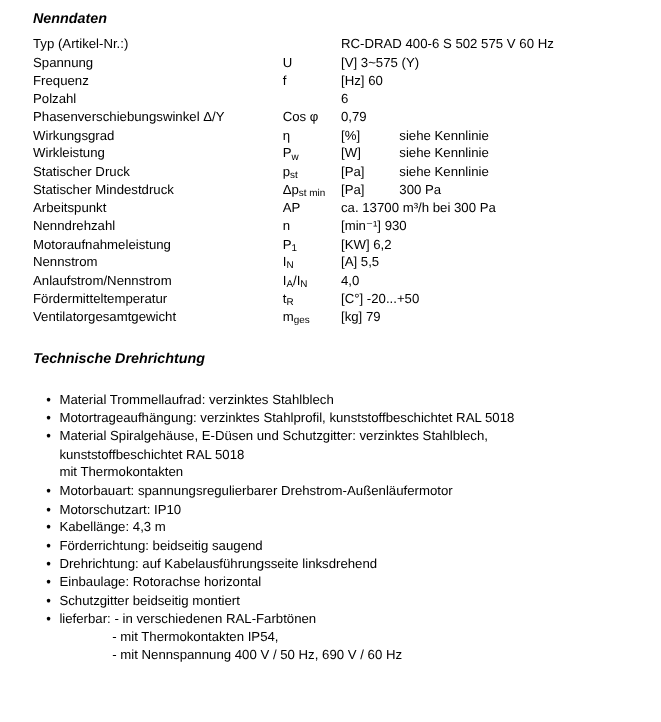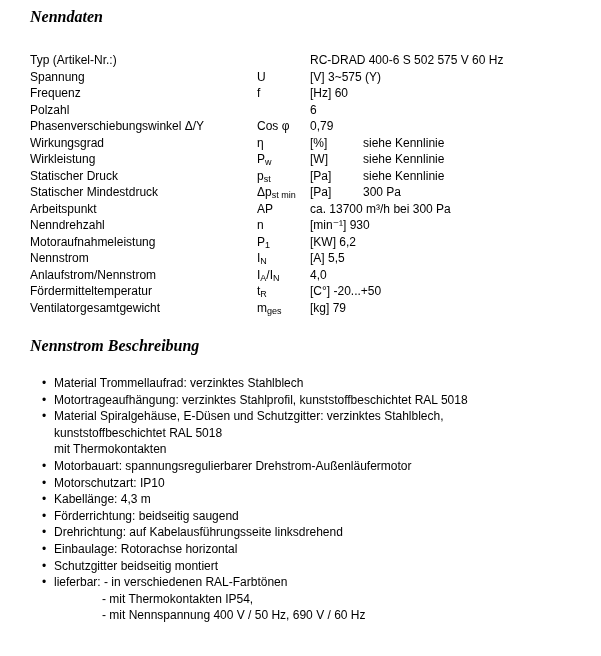--- a/index.html
+++ b/index.html
@@ -8,28 +8,27 @@
     width:601px; height:656px;
     box-sizing:border-box;
     background:#ffffff;
     color:#000000;
     font-family:"Liberation Sans", "DejaVu Sans", sans-serif;
     font-size:12px;
     padding:9px 20px 0 30px;
     overflow:hidden;
   }
   .section-title {
-    font-size:16px;
+    font-size:13px;
     font-weight:bold;
     font-style:italic;
     margin:0;
     line-height:16px;
-    font-family:Liberation Serif, serif;
   }
-  #spec-table { margin-top:27px; }
+  #spec-table { margin-top:7px; }
   .spec-row {
     display:flex;
     line-height:16.5px;
     height:16.5px;
     white-space:nowrap;
   }
   .spec-label  { width:227px; flex:none; }
   .spec-symbol { width:53px;  flex:none; }
   .spec-value  { flex:1; }
   .sym-sub {
@@ -130,21 +129,21 @@
         <span class="spec-symbol"><span>t</span><sub class="sym-sub">R</sub></span>
         <span class="spec-value"><span>[C°] -20...+50</span></span>
       </div>
       <div class="spec-row">
         <span class="spec-label">Ventilatorgesamtgewicht</span>
         <span class="spec-symbol"><span>m</span><sub class="sym-sub">ges</sub></span>
         <span class="spec-value"><span>[kg] 79</span></span>
       </div>
     </div>
 
-  <h1 class="section-title" id="tb-title">Nennstrom Beschreibung</h1>
+  <h1 class="section-title" id="tb-title">Technische Drehrichtung</h1>
 
   <div id="bullet-list">
       <div class="b-line bullet"><span class="bullet-marker">•</span><span>Material Trommellaufrad: verzinktes Stahlblech</span></div>
       <div class="b-line bullet"><span class="bullet-marker">•</span><span>Motortrageaufhängung: verzinktes Stahlprofil, kunststoffbeschichtet RAL 5018</span></div>
       <div class="b-line bullet"><span class="bullet-marker">•</span><span>Material Spiralgehäuse, E-Düsen und Schutzgitter: verzinktes Stahlblech,</span></div>
       <div class="b-line cont"><span>kunststoffbeschichtet RAL 5018</span></div>
       <div class="b-line cont"><span>mit Thermokontakten</span></div>
       <div class="b-line bullet"><span class="bullet-marker">•</span><span>Motorbauart: spannungsregulierbarer Drehstrom-Außenläufermotor</span></div>
       <div class="b-line bullet"><span class="bullet-marker">•</span><span>Motorschutzart: IP10</span></div>
       <div class="b-line bullet"><span class="bullet-marker">•</span><span>Kabellänge: 4,3 m</span></div>

